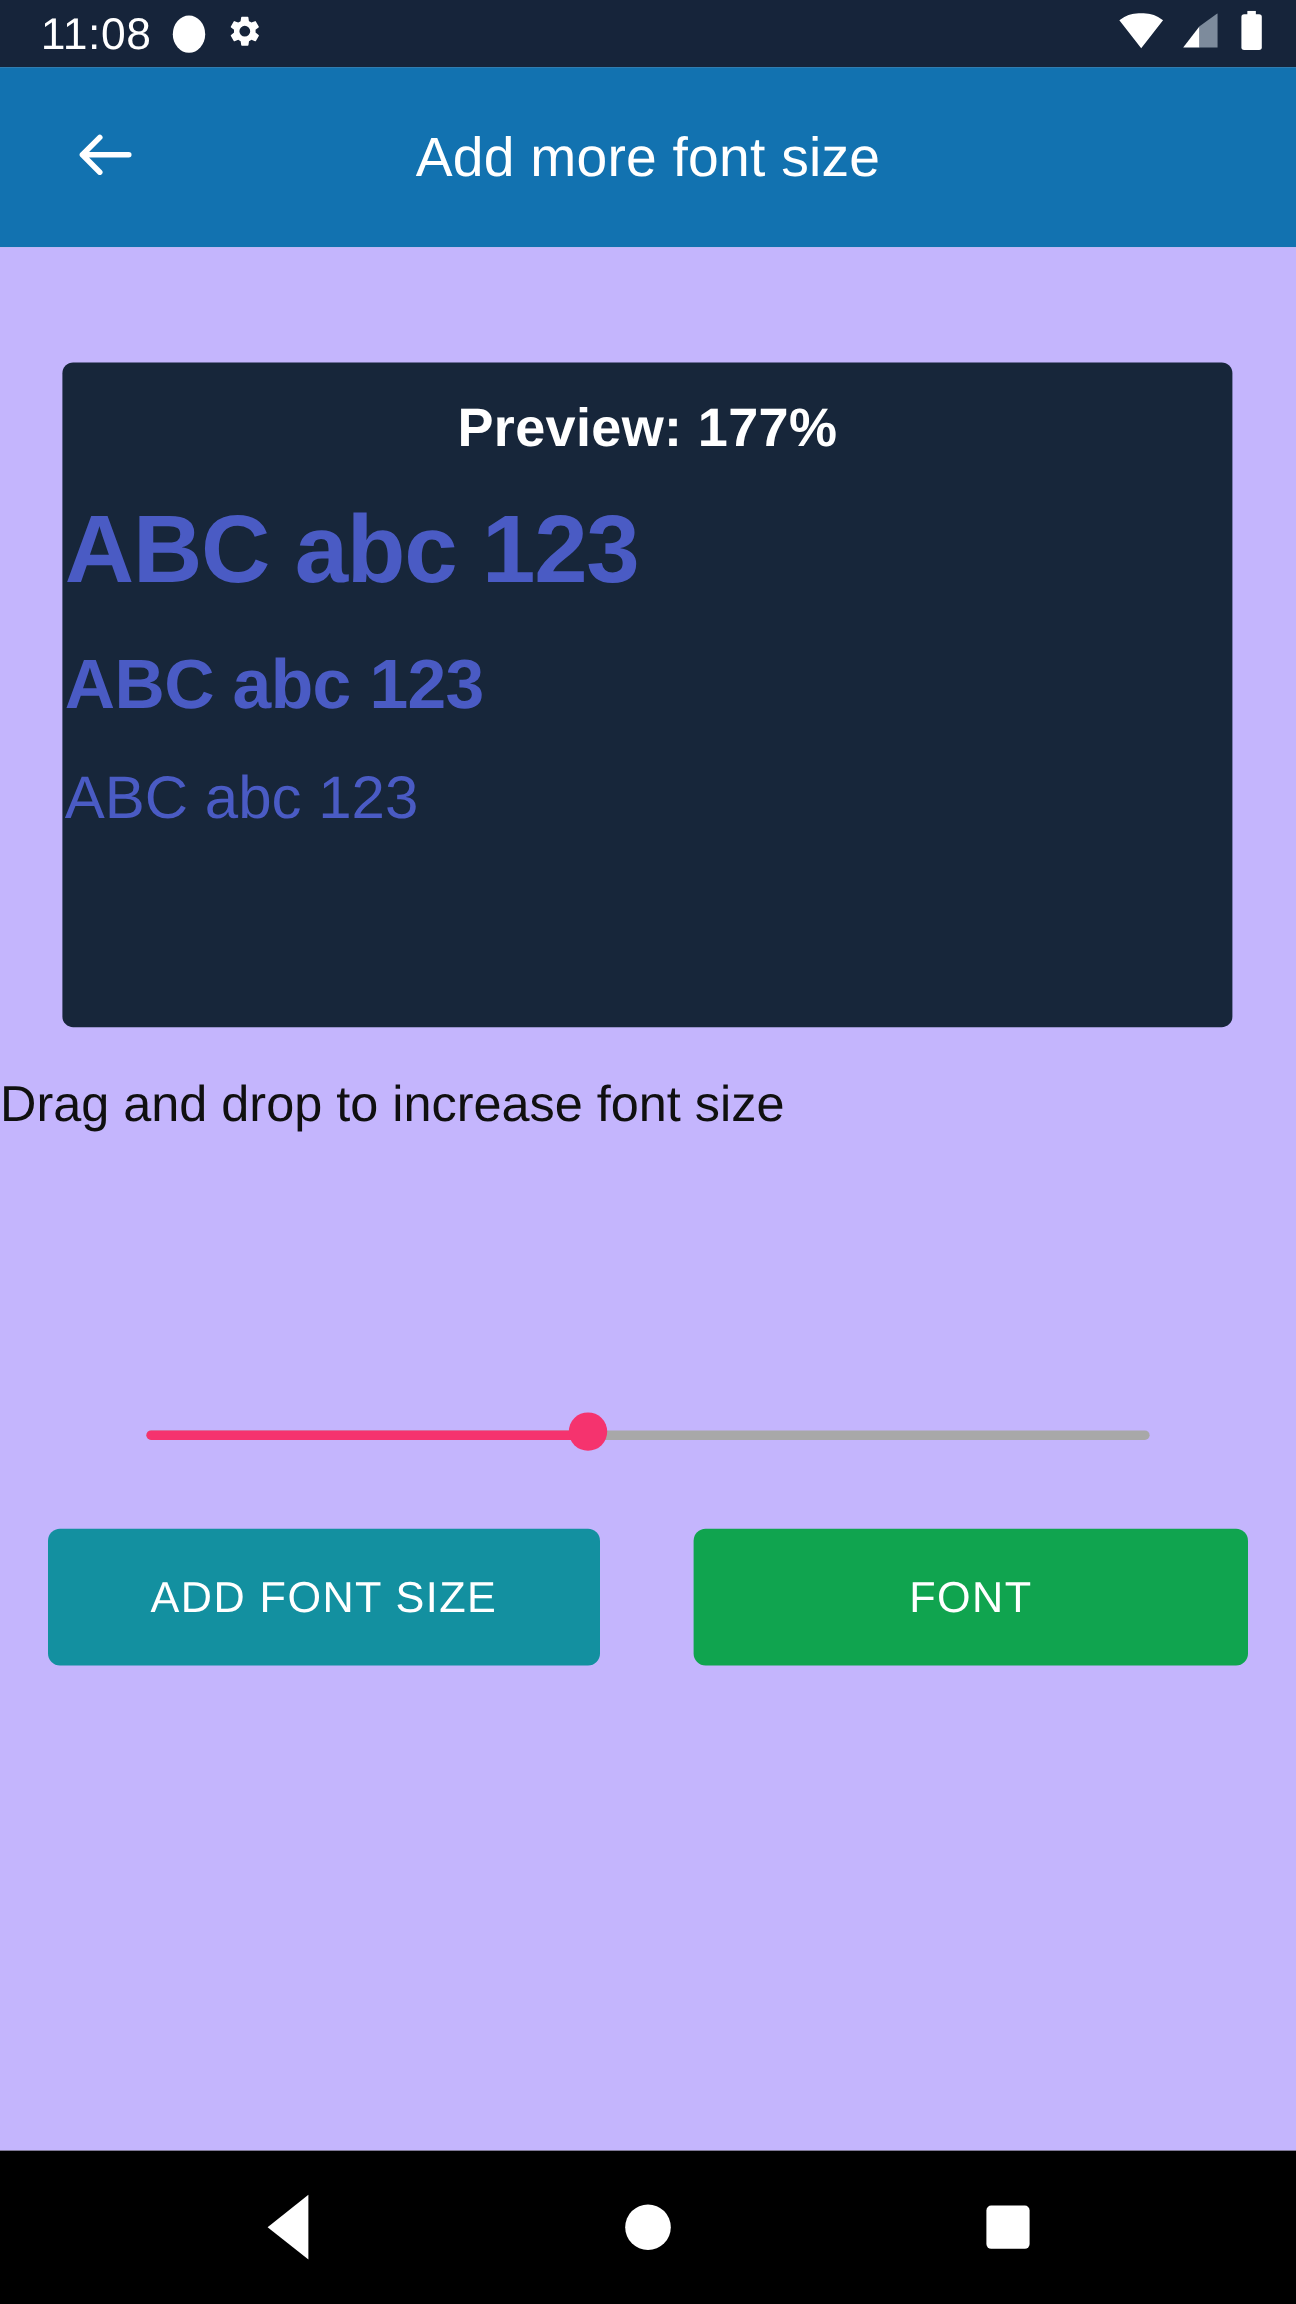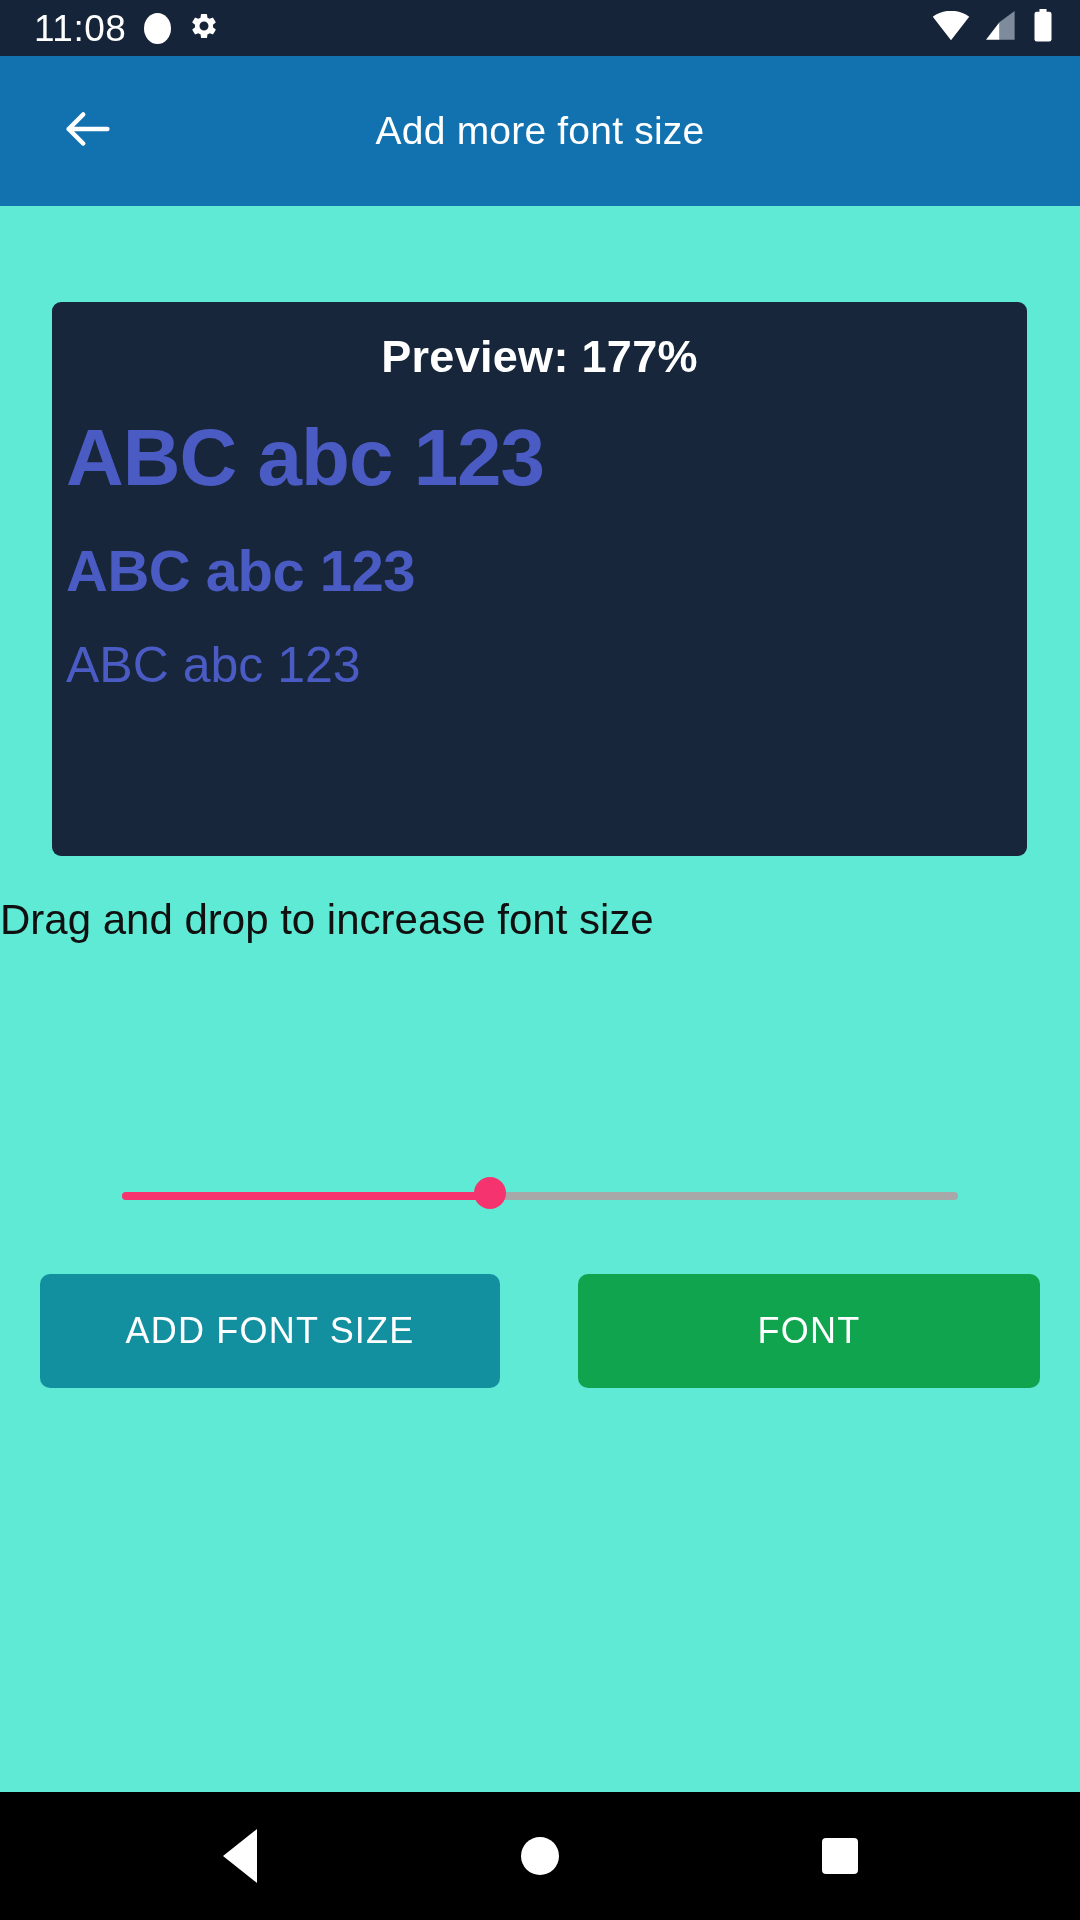--- a/index.html
+++ b/index.html
@@ -78,30 +78,30 @@
     align-items: center;
     justify-content: center;
     flex: 0 0 auto;
   }
   .app-bar-title {
     position: absolute;
     left: 0;
     right: 0;
     text-align: center;
     color: #ffffff;
-    font-size: 39px;
+    font-size: 46px;
     font-weight: 400;
     letter-spacing: 0.2px;
     pointer-events: none;
   }
 
   
   .content {
     flex: 1 1 auto;
-    background: #5eead4;
+    background: #c4b5fd;
     position: relative;
     overflow: hidden;
   }
 
   .preview-card {
     position: absolute;
     left: 52px;
     top: 96px;
     width: 975px;
     height: 554px;
@@ -113,21 +113,21 @@
   .preview-title {
     text-align: center;
     color: #ffffff;
     font-size: 45px;
     font-weight: 700;
     letter-spacing: 0.3px;
     line-height: 1.2;
   }
   .preview-samples {
     margin-top: 34px;
-    padding-left: 14px;
+    padding-left: 2px;
   }
   .sample {
     color: #4a5bc4;
     line-height: 1.0;
     white-space: nowrap;
     overflow: hidden;
   }
   .sample-1 {
     font-size: 80px;
     font-weight: 700;

